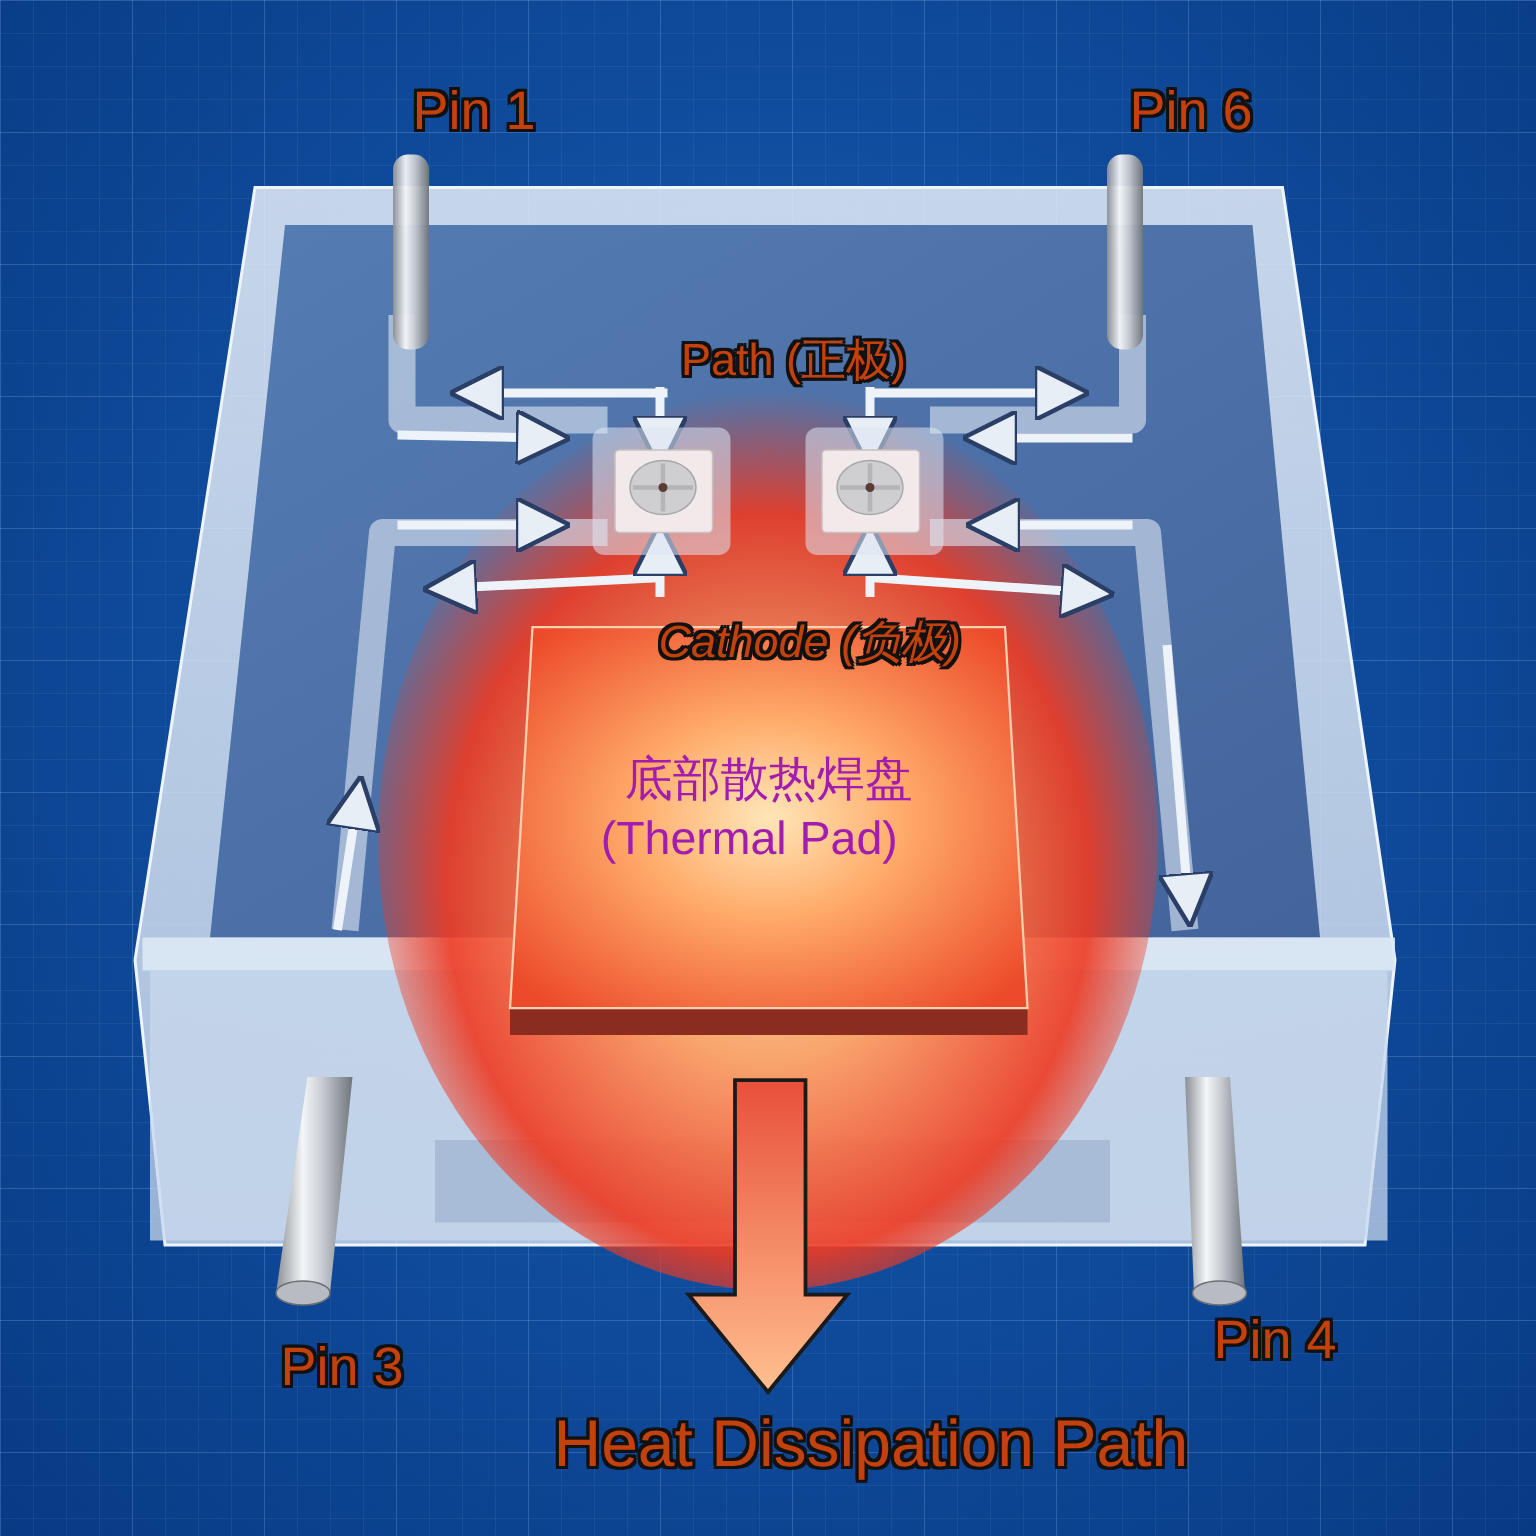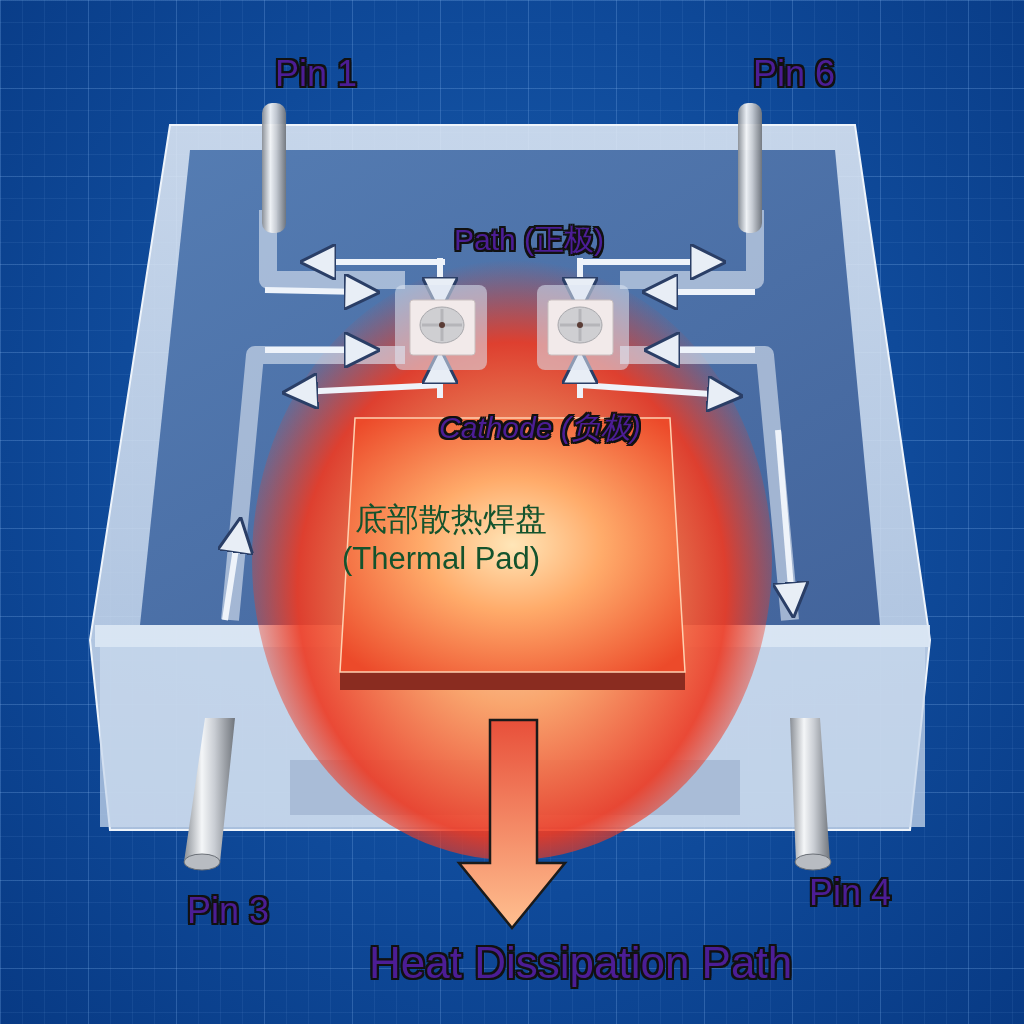--- a/index.html
+++ b/index.html
@@ -12,30 +12,30 @@
     position:absolute; inset:0;
     background-image:
       linear-gradient(rgba(120,170,230,0.22) 1px, transparent 1px),
       linear-gradient(90deg, rgba(120,170,230,0.22) 1px, transparent 1px),
       linear-gradient(rgba(120,170,230,0.10) 1px, transparent 1px),
       linear-gradient(90deg, rgba(120,170,230,0.10) 1px, transparent 1px);
     background-size: 88px 88px, 88px 88px, 22px 22px, 22px 22px;
   }
   svg.scene { position:absolute; left:0; top:0; }
   .label {
-    position:absolute; color:#4c1d95; white-space:nowrap;
+    position:absolute; color:#c2410c; white-space:nowrap;
     text-shadow: -2px -2px 0 #111, 2px -2px 0 #111, -2px 2px 0 #111, 2px 2px 0 #111,
                  0 2px 0 #111, 0 -2px 0 #111, 2px 0 0 #111, -2px 0 0 #111;
     padding-left: 47px;
   }
   .pin-label { font-size:36px; }
   .elec-label { font-size:30px; }
   .heat-label { font-size:44px; }
   .pad-text {
-    position:absolute; color:#14532d; white-space:nowrap;
+    position:absolute; color:#a21caf; text-align:center; white-space:nowrap;
   }
   .pad-cn { font-size:32px; font-family:"DejaVu Sans", sans-serif; }
   .pad-en { font-size:31px; }
 </style>
 </head>
 <body>
 
 <div class="grid"></div>
 
 <svg class="scene" width="1024" height="1024" viewBox="0 0 1024 1024">

